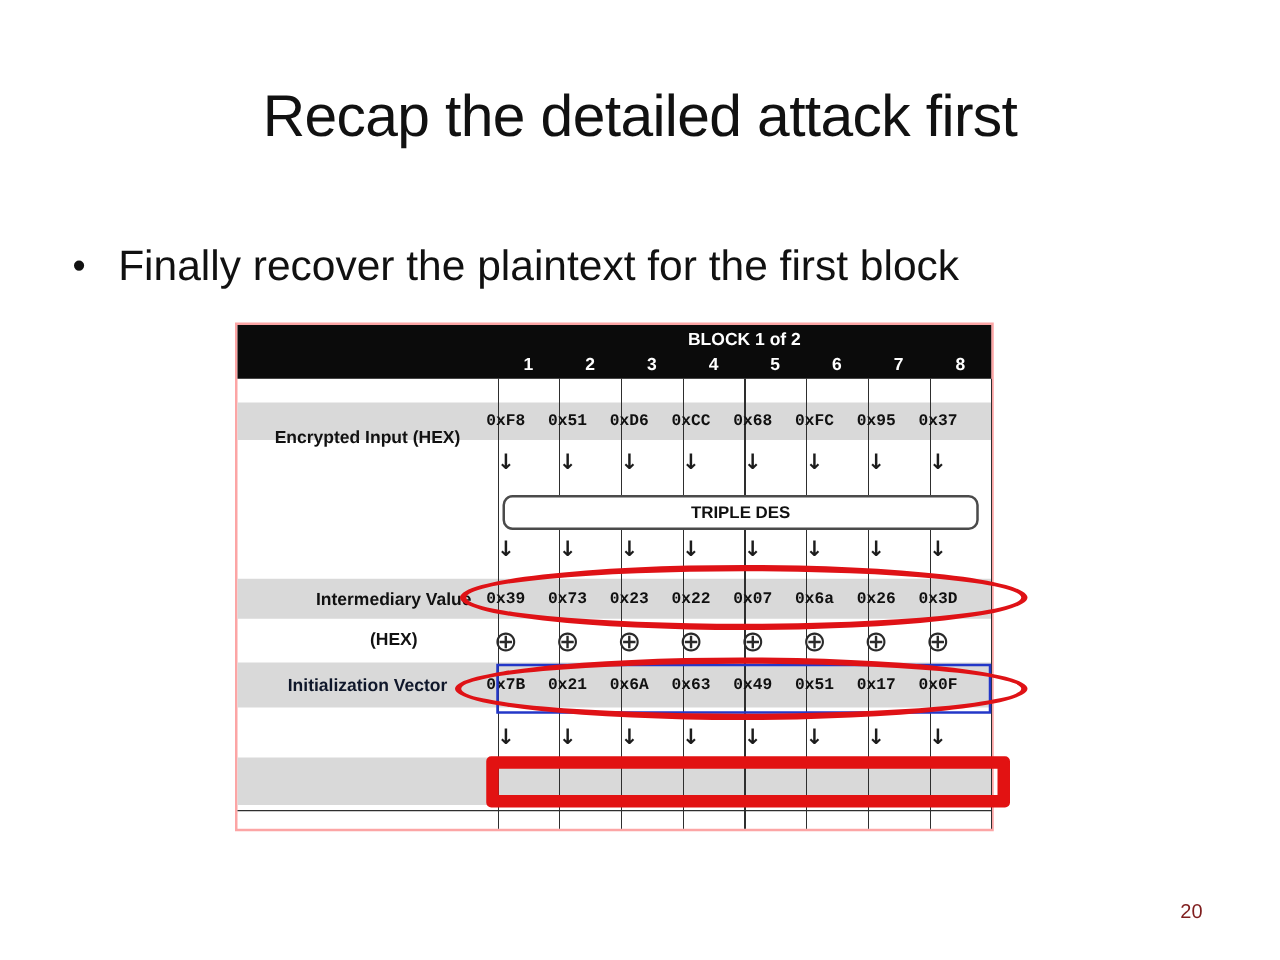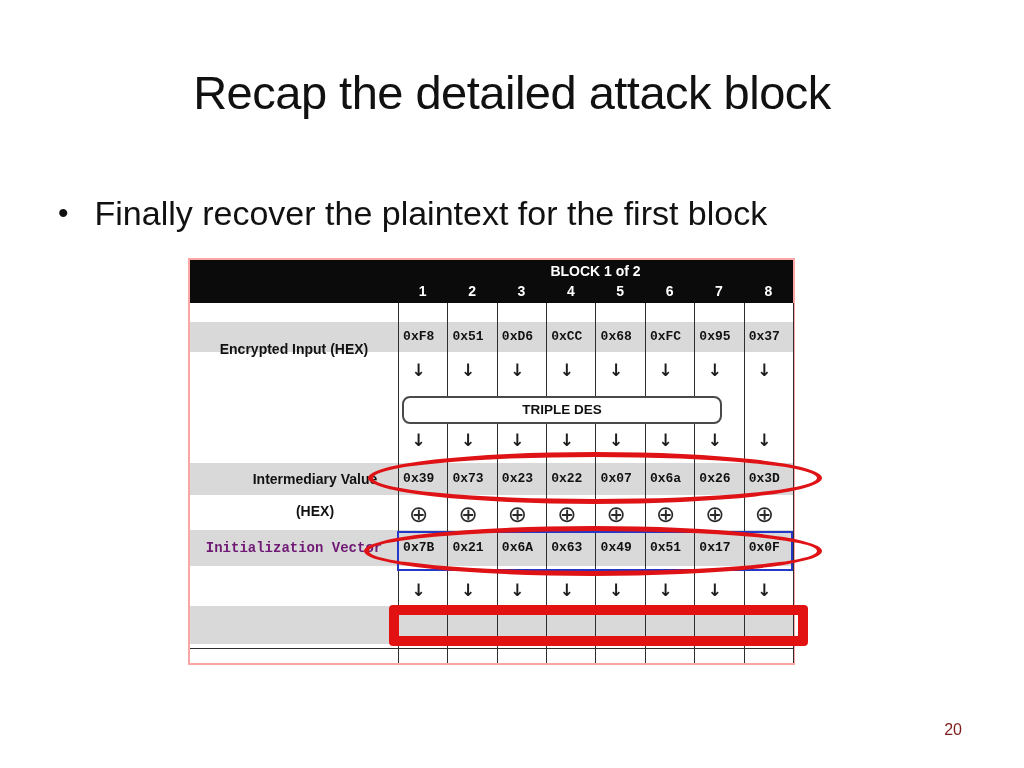--- a/index.html
+++ b/index.html
@@ -47,42 +47,42 @@
     background:repeating-linear-gradient(to right, #2e2e2e 0, #2e2e2e 1px, transparent 1px, transparent 49.375px);
   }
   .hline { position:absolute; left:0; right:0; top:388px; height:1px; background:#2e2e2e; }
 
   .rowlabel {
     position:absolute; left:0; width:208px; text-align:center;
     font-weight:bold; font-size:14px; color:#111;
   }
   .lbl-enc { top:74px;  height:30px; line-height:30px; }
   .lbl-int { top:203px; height:32px; line-height:32px;padding-left:42px; }
-  .lbl-iv  { top:270px; height:36px; line-height:36px; color:#701a75;font-family:Liberation Mono, monospace; }
+  .lbl-iv  { top:270px; height:36px; line-height:36px; color:#0f172a; }
   .lbl-pt  { top:346px; height:38px; line-height:38px; }
 
-  .vrow { position:absolute; left:204px; width:395px; display:flex; }
+  .vrow { position:absolute; left:190px; width:395px; display:flex; }
   .vrow .vcell { flex:1 1 0; text-align:center; overflow:hidden; }
   .hexrow .vcell {
     font-family:"Liberation Mono", monospace; font-weight:bold; font-size:13px; color:#111;
   }
   .row-enc { top:62px;  height:30px; } .row-enc .vcell { line-height:30px; }
   .row-int { top:203px; height:48px;justify-content:space-between; } .row-int .vcell { line-height:32px; }
   .row-iv  { top:270px; height:36px;align-items:center; } .row-iv .vcell  { line-height:36px; }
 
   .iconrow .vcell { font-family:"DejaVu Sans", sans-serif; color:#1c1c1c; }
   .row-arrow1 { top:100px; height:20px; } 
   .row-arrow2 { top:170px; height:20px; }
   .row-arrow3 { top:320px; height:20px; }
   .arrow-row .vcell { font-size:17px; line-height:20px; font-weight:600; }
   .row-xor { top:241px; height:27px; }
   .row-xor .vcell { font-size:23px; line-height:26px; color:#2a2a2a; }
 
   .tripledes-box {
-    position:absolute; left:212px; top:136px; width:320px; height:28px;
+    position:absolute; left:212px; top:136px; width:381px; height:28px;
     background:#fff; border:2px solid #4a4a4a; border-radius:8px;
     text-align:center; font-weight:bold; font-size:13.5px; line-height:24px; color:#111;
   }
   
   .iv-blue-border {
     position:absolute; left:207px; top:271px; width:396px; height:40px;
     border:2px solid #2337c8;
   }
   .red-ellipse { position:absolute; border:5px solid #df1216; border-radius:50%; }
   .ell-int { left:178px; top:192px; width:454px; height:52px; }
@@ -90,21 +90,21 @@
   .red-rect {
     position:absolute; left:199px; top:345px; width:419px; height:41px;
     border:10px solid #e21212; border-radius:4px; background:transparent;
   }
 </style>
 </head>
 <body>
 
 <div class="slide">
 
-  <div class="title">Recap the detailed attack block</div>
+  <div class="title">Recap the detailed attack first</div>
 
   <div class="bullet-line">
     <span class="bullet-marker">•</span>
     <span class="bullet-text">Finally recover the plaintext for the first block</span>
   </div>
 
   <div class="attack-table">
 
     <div class="band band-enc"></div>
     <div class="band band-int"></div>

